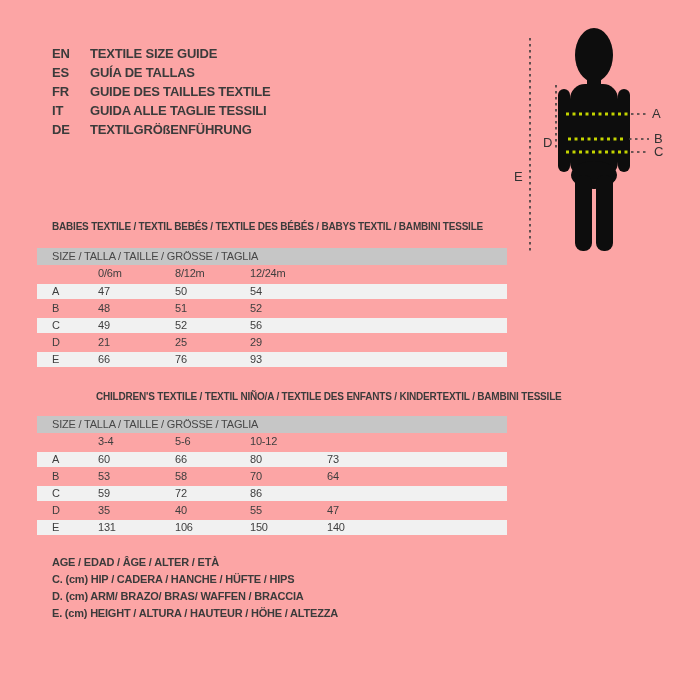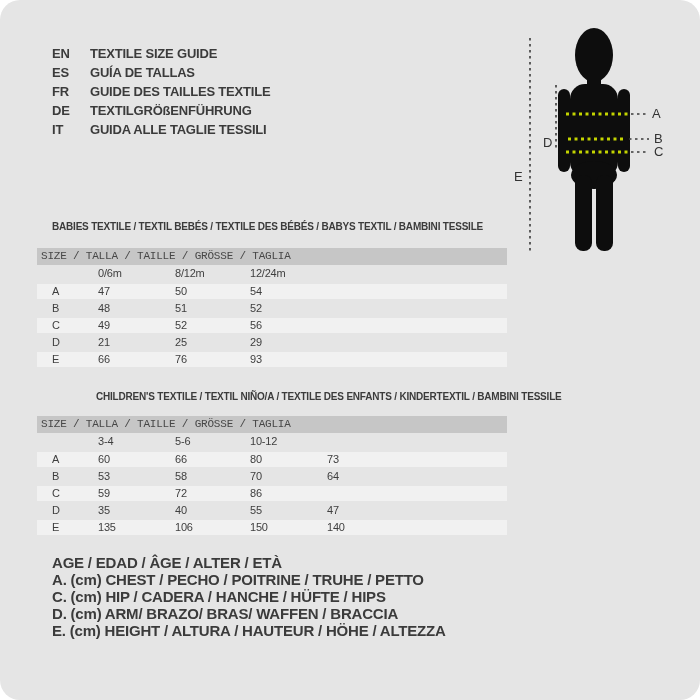--- a/index.html
+++ b/index.html
@@ -1,66 +1,65 @@
 <!DOCTYPE html>
 <html><head>
 <meta charset="utf-8">
 <style>
   html,body{margin:0;padding:0;background:#fff;}
   #page{
-    position:relative;width:700px;height:700px;background:#e5e5e5;
+    position:relative;width:700px;height:700px;background:#fca5a5;
     font-family:"Liberation Sans",sans-serif;color:#3e3e3e;overflow:hidden;
     letter-spacing:-0.2px;
-    border-radius:20px;
   }
   
   .lang-block{position:absolute;left:52px;top:44px;}
   .lang-row{display:flex;height:19px;line-height:19px;font-size:13px;font-weight:700;color:#3b3b3b;}
   .lang-code{width:38px;}
   
   .figure{position:absolute;left:505px;top:25px;width:170px;height:230px;}
   .figure text{font-family:"Liberation Sans",sans-serif;font-size:13px;fill:#333;}
   
   .section-title{position:absolute;left:52px;font-size:10px;font-weight:700;color:#3b3b3b;white-space:nowrap;}
   .size-table{position:absolute;left:37px;width:470px;font-size:11px;}
-  .t-bar{height:17px;line-height:17px;background:#c6c6c6;color:#474747;padding-left:4px;font-family:Liberation Mono, monospace;}
+  .t-bar{height:17px;line-height:17px;background:#c6c6c6;color:#474747;padding-left:15px;}
   .t-row{display:grid;grid-template-columns:61px 77px 75px 77px 1fr;align-items:center;}
   .t-cols{height:17px;line-height:17px;}
   .t-data{height:15px;line-height:15px;margin-top:2px;}
   .t-data.stripe{background:#f1f1f1;}
   .t-label{padding-left:15px;}
   
   .legend{position:absolute;left:52px;top:554px;}
-  .legend-line{height:17px;line-height:17px;font-size:15px;font-weight:700;color:#3b3b3b;white-space:nowrap;}
+  .legend-line{height:17px;line-height:17px;font-size:11px;font-weight:700;color:#3b3b3b;white-space:nowrap;}
 </style>
 </head>
 <body>
 
 <div id="page">
 
   <div class="lang-block">
     <div class="lang-row">
       <span class="lang-code">EN</span>
       <span>TEXTILE SIZE GUIDE</span>
     </div>
     <div class="lang-row">
       <span class="lang-code">ES</span>
       <span>GUÍA DE TALLAS</span>
     </div>
     <div class="lang-row">
       <span class="lang-code">FR</span>
       <span>GUIDE DES TAILLES TEXTILE</span>
     </div>
     <div class="lang-row">
+      <span class="lang-code">IT</span>
+      <span>GUIDA ALLE TAGLIE TESSILI</span>
+    </div>
+    <div class="lang-row">
       <span class="lang-code">DE</span>
       <span>TEXTILGRÖßENFÜHRUNG</span>
-    </div>
-    <div class="lang-row">
-      <span class="lang-code">IT</span>
-      <span>GUIDA ALLE TAGLIE TESSILI</span>
     </div>
   </div>
 
   <svg class="figure" viewBox="0 0 170 230">
     <g fill="#0d0d0d">
       <ellipse cx="89" cy="30" rx="19" ry="27"></ellipse>
       <rect x="82" y="44" width="14" height="18"></rect>
       <rect x="65" y="59" width="48" height="93" rx="15"></rect>
       <rect x="53" y="64" width="12" height="83" rx="6"></rect>
       <rect x="113" y="64" width="12" height="83" rx="6"></rect>
@@ -166,28 +165,27 @@
     </div>
     <div class="t-row t-data">
       <div class="t-label">D</div>
       <div>35</div>
       <div>40</div>
       <div>55</div>
       <div>47</div>
     </div>
     <div class="t-row t-data stripe">
       <div class="t-label">E</div>
-      <div>135</div>
+      <div>131</div>
       <div>106</div>
       <div>150</div>
       <div>140</div>
     </div>
   </div>
 
   <div class="legend">
     <div class="legend-line">AGE / EDAD / ÂGE / ALTER / ETÀ</div>
-    <div class="legend-line">A. (cm) CHEST / PECHO / POITRINE / TRUHE / PETTO</div>
     <div class="legend-line">C. (cm) HIP / CADERA / HANCHE / HÜFTE / HIPS</div>
     <div class="legend-line">D. (cm) ARM/ BRAZO/ BRAS/ WAFFEN / BRACCIA</div>
     <div class="legend-line">E. (cm) HEIGHT / ALTURA / HAUTEUR / HÖHE / ALTEZZA</div>
   </div>
 
 </div>
 
 </body></html>

